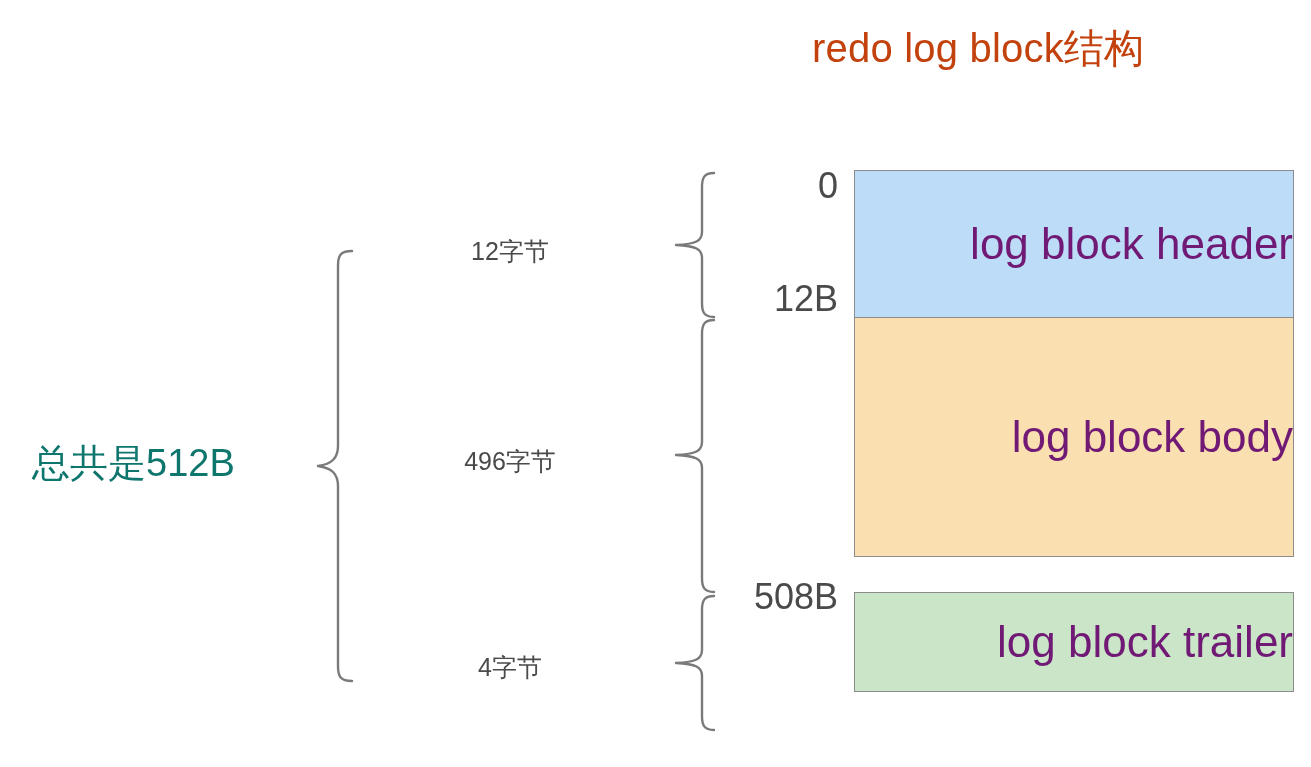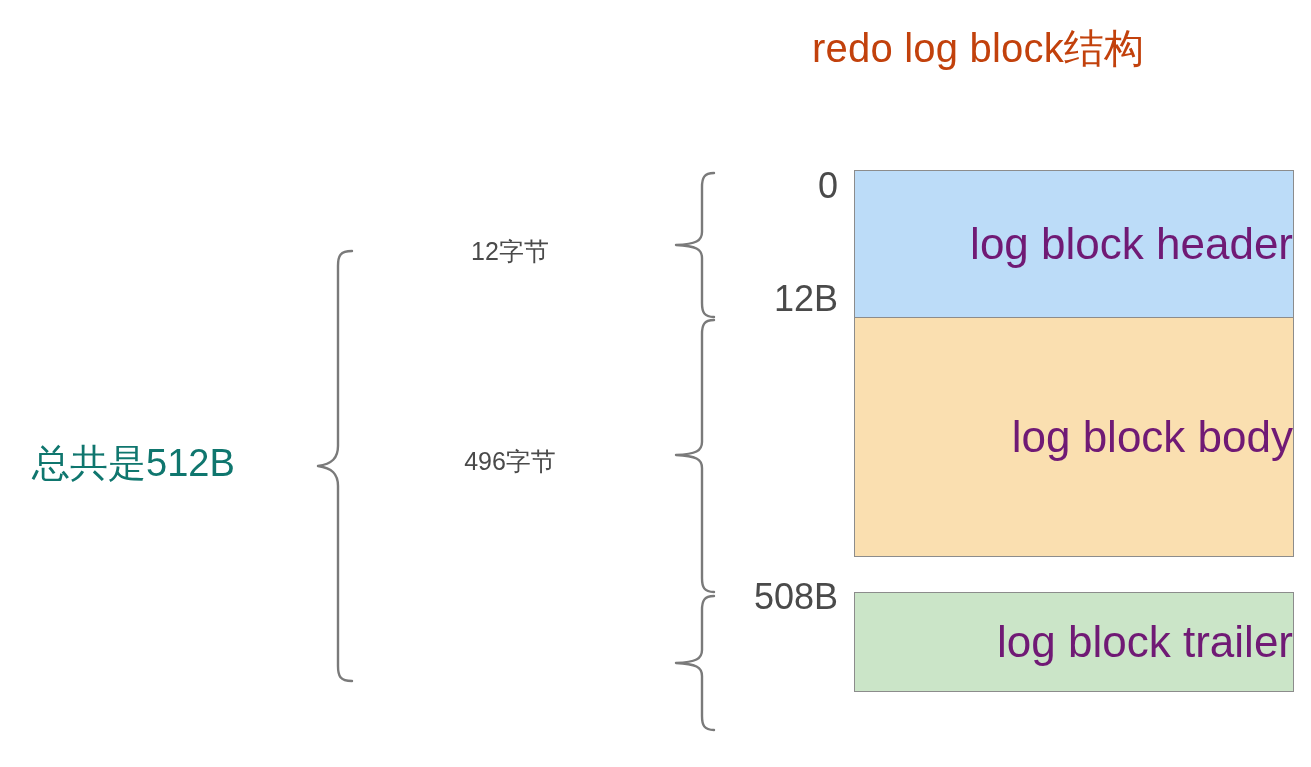--- a/index.html
+++ b/index.html
@@ -118,20 +118,21 @@
 <body>
 
 <div class="canvas">
 
   <div class="title">redo log block结构</div>
 
   <div class="total-label">总共是512B</div>
 
   <div class="size-label size-12">12字节</div>
   <div class="size-label size-496">496字节</div>
+  <div class="size-label size-4">4字节</div>
 
   <div class="offset-label off-0">0</div>
   <div class="offset-label off-12">12B</div>
   <div class="offset-label off-508">508B</div>
 
   <svg class="braces" width="1311" height="767" viewBox="0 0 1311 767">
 
     <path d="
       M 352 251
       C 340 251 338 256 338 266

